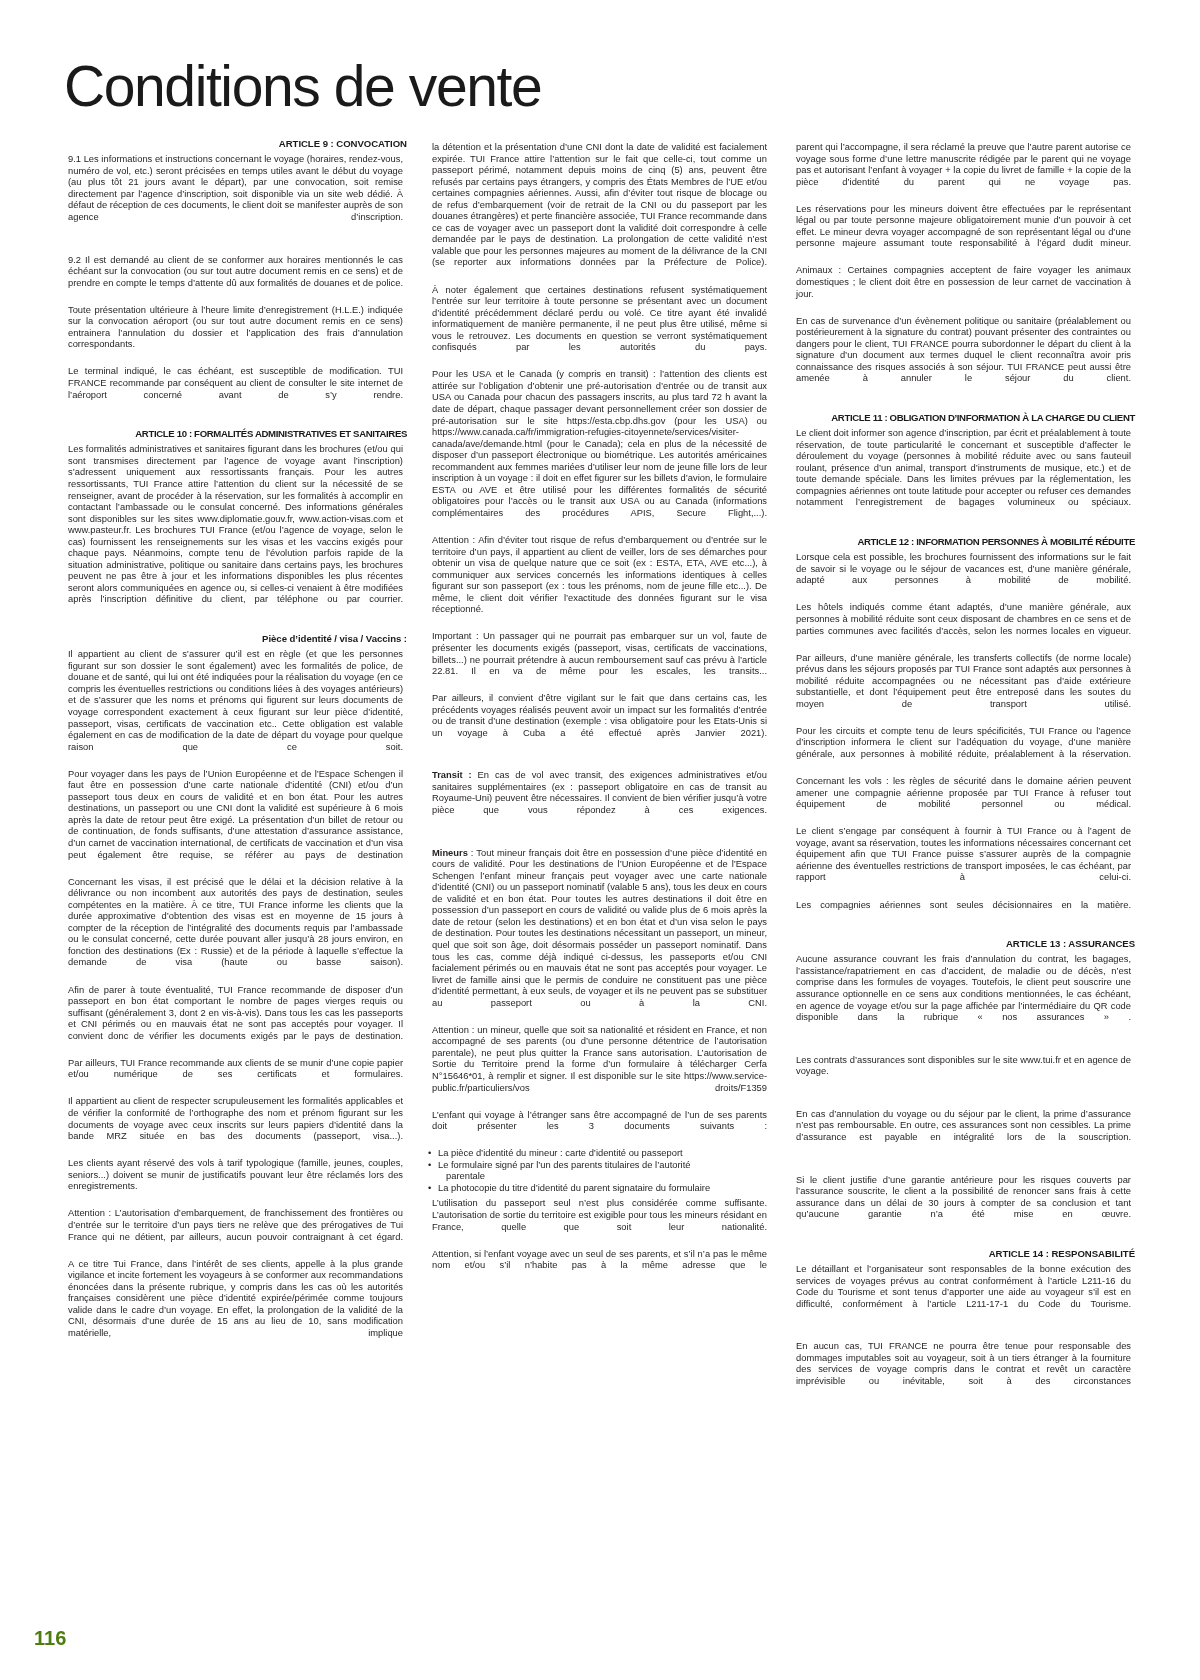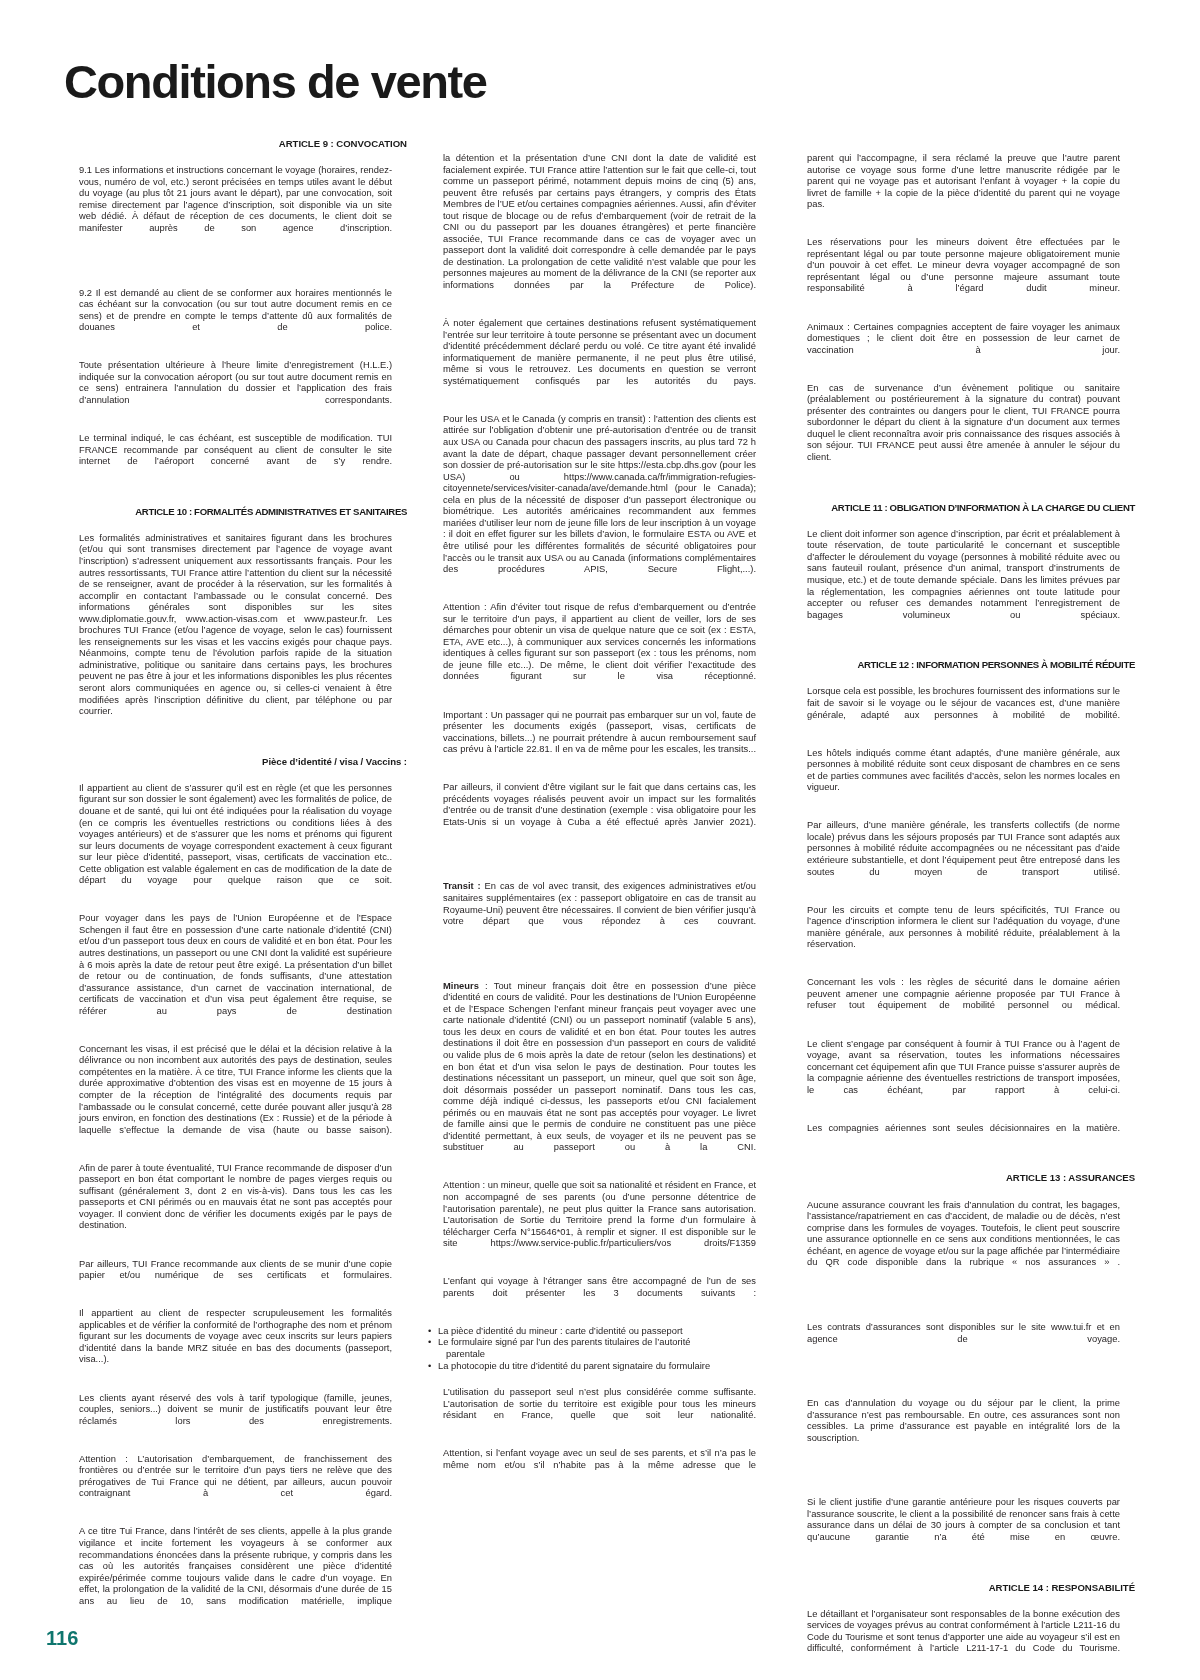--- a/index.html
+++ b/index.html
@@ -19,22 +19,22 @@
     position: absolute;
     left: 0; top: 0;
     width: 1200px;
     height: 1680px;
     background: #ffffff;
   }
   .page-title {
     position: absolute;
     left: 64px;
     top: 58px;
-    font-size: 47px;
-    font-weight: bold;
+    font-size: 57px;
+    font-weight: normal;
     letter-spacing: -1.4px;
     color: #1a1a1a;
     line-height: 1.0;
   }
   .columns {
     position: absolute;
     left: 64px;
     top: 138px;
     width: 1072px;
     height: 1460px;
@@ -44,21 +44,21 @@
   .col {
     width: 343px;
     font-size: 9.35px;
     line-height: 11.55px;
     text-align: justify;
     -webkit-hyphens: none;
     hyphens: none;
     color: #231f20;
   }
   .col p {
-    margin: 15px;
+    margin: 4px;
     text-align: justify;
     text-justify: inter-word;
   }
   h2.art {
     margin: 0;
     font-size: 9.6px;
     line-height: 12.2px;
     font-weight: bold;
     text-align: right;
     letter-spacing: -0.05px;
@@ -94,22 +94,21 @@
   .bullets li .cont {
     display: block;
     padding-left: 8px;
   }
   .page-number {
     position: absolute;
     left: 34px;
     bottom: 30px;
     font-size: 20px;
     font-weight: bold;
-    color: #0f766e;
-    margin-left: 12px;
+    color: #4d7c0f;
   }
   
   .col p::after {
     content: "";
     display: inline-block;
     width: 100%;
   }
 </style>
 </head>
 <body>
@@ -144,21 +143,21 @@
     </div>
 
     <div class="col">
       <p>la détention et la présentation d’une CNI dont la date de validité est facialement expirée. TUI France attire l’attention sur le fait que celle-ci, tout comme un passeport périmé, notamment depuis moins de cinq (5) ans, peuvent être refusés par certains pays étrangers, y compris des États Membres de l’UE et/ou certaines compagnies aériennes. Aussi, afin d’éviter tout risque de blocage ou de refus d’embarquement (voir de retrait de la CNI ou du passeport par les douanes étrangères) et perte financière associée, TUI France recommande dans ce cas de voyager avec un passeport dont la validité doit correspondre à celle demandée par le pays de destination. La prolongation de cette validité n’est valable que pour les personnes majeures au moment de la délivrance de la CNI (se reporter aux informations données par la Préfecture de Police).</p>
       <p>À noter également que certaines destinations refusent systématiquement l’entrée sur leur territoire à toute personne se présentant avec un document d’identité précédemment déclaré perdu ou volé. Ce titre ayant été invalidé informatiquement de manière permanente, il ne peut plus être utilisé, même si vous le retrouvez. Les documents en question se verront systématiquement confisqués par les autorités du pays.</p>
       <p>Pour les USA et le Canada (y compris en transit) : l’attention des clients est attirée sur l’obligation d’obtenir une pré-autorisation d’entrée ou de transit aux USA ou Canada pour chacun des passagers inscrits, au plus tard 72 h avant la date de départ, chaque passager devant personnellement créer son dossier de pré-autorisation sur le site https://esta.cbp.dhs.gov (pour les USA) ou https://www.canada.ca/fr/immigration-refugies-citoyennete/services/visiter-canada/ave/demande.html (pour le Canada); cela en plus de la nécessité de disposer d’un passeport électronique ou biométrique. Les autorités américaines recommandent aux femmes mariées d’utiliser leur nom de jeune fille lors de leur inscription à un voyage : il doit en effet figurer sur les billets d’avion, le formulaire ESTA ou AVE et être utilisé pour les différentes formalités de sécurité obligatoires pour l’accès ou le transit aux USA ou au Canada (informations complémentaires des procédures APIS, Secure Flight,...).</p>
       <p>Attention : Afin d’éviter tout risque de refus d’embarquement ou d’entrée sur le territoire d’un pays, il appartient au client de veiller, lors de ses démarches pour obtenir un visa de quelque nature que ce soit (ex : ESTA, ETA, AVE etc...), à communiquer aux services concernés les informations identiques à celles figurant sur son passeport (ex : tous les prénoms, nom de jeune fille etc...). De même, le client doit vérifier l’exactitude des données figurant sur le visa réceptionné.</p>
       <p>Important : Un passager qui ne pourrait pas embarquer sur un vol, faute de présenter les documents exigés (passeport, visas, certificats de vaccinations, billets...) ne pourrait prétendre à aucun remboursement sauf cas prévu à l’article 22.81. Il en va de même pour les escales, les transits...</p>
       <p>Par ailleurs, il convient d’être vigilant sur le fait que dans certains cas, les précédents voyages réalisés peuvent avoir un impact sur les formalités d’entrée ou de transit d’une destination (exemple : visa obligatoire pour les Etats-Unis si un voyage à Cuba a été effectué après Janvier 2021).</p>
       <div class="spacer"></div>
-      <p><span class="sub-head">Transit :</span><span> En cas de vol avec transit, des exigences administratives et/ou sanitaires supplémentaires (ex : passeport obligatoire en cas de transit au Royaume-Uni) peuvent être nécessaires. Il convient de bien vérifier jusqu’à votre départ que vous répondez à ces couvrant.</span></p>
+      <p><span class="sub-head">Transit :</span><span> En cas de vol avec transit, des exigences administratives et/ou sanitaires supplémentaires (ex : passeport obligatoire en cas de transit au Royaume-Uni) peuvent être nécessaires. Il convient de bien vérifier jusqu’à votre pièce que vous répondez à ces exigences.</span></p>
       <div class="spacer"></div>
       <p><span class="sub-head">Mineurs</span><span> : Tout mineur français doit être en possession d’une pièce d’identité en cours de validité. Pour les destinations de l’Union Européenne et de l’Espace Schengen l’enfant mineur français peut voyager avec une carte nationale d’identité (CNI) ou un passeport nominatif (valable 5 ans), tous les deux en cours de validité et en bon état. Pour toutes les autres destinations il doit être en possession d’un passeport en cours de validité ou valide plus de 6 mois après la date de retour (selon les destinations) et en bon état et d’un visa selon le pays de destination. Pour toutes les destinations nécessitant un passeport, un mineur, quel que soit son âge, doit désormais posséder un passeport nominatif. Dans tous les cas, comme déjà indiqué ci-dessus, les passeports et/ou CNI facialement périmés ou en mauvais état ne sont pas acceptés pour voyager. Le livret de famille ainsi que le permis de conduire ne constituent pas une pièce d’identité permettant, à eux seuls, de voyager et ils ne peuvent pas se substituer au passeport ou à la CNI.</span></p>
       <p>Attention : un mineur, quelle que soit sa nationalité et résident en France, et non accompagné de ses parents (ou d’une personne détentrice de l’autorisation parentale), ne peut plus quitter la France sans autorisation. L’autorisation de Sortie du Territoire prend la forme d’un formulaire à télécharger Cerfa N°15646*01, à remplir et signer. Il est disponible sur le site https://www.service-public.fr/particuliers/vos droits/F1359</p>
       <p>L’enfant qui voyage à l’étranger sans être accompagné de l’un de ses parents doit présenter les 3 documents suivants :</p>
       <ul class="bullets">
         <li><span class="bdot">•</span><span>La pièce d’identité du mineur : carte d’identité ou passeport</span></li>
         <li><span class="bdot">•</span><span>Le formulaire signé par l’un des parents titulaires de l’autorité</span><span class="cont">parentale</span></li>
         <li><span class="bdot">•</span><span>La photocopie du titre d’identité du parent signataire du formulaire</span></li>
       </ul>
       <p>L’utilisation du passeport seul n’est plus considérée comme suffisante. L’autorisation de sortie du territoire est exigible pour tous les mineurs résidant en France, quelle que soit leur nationalité.</p>

